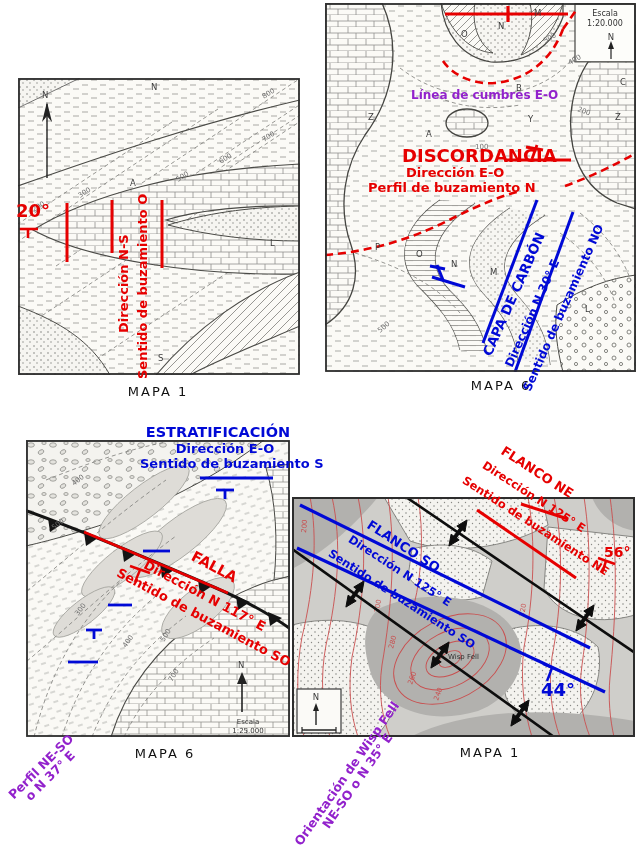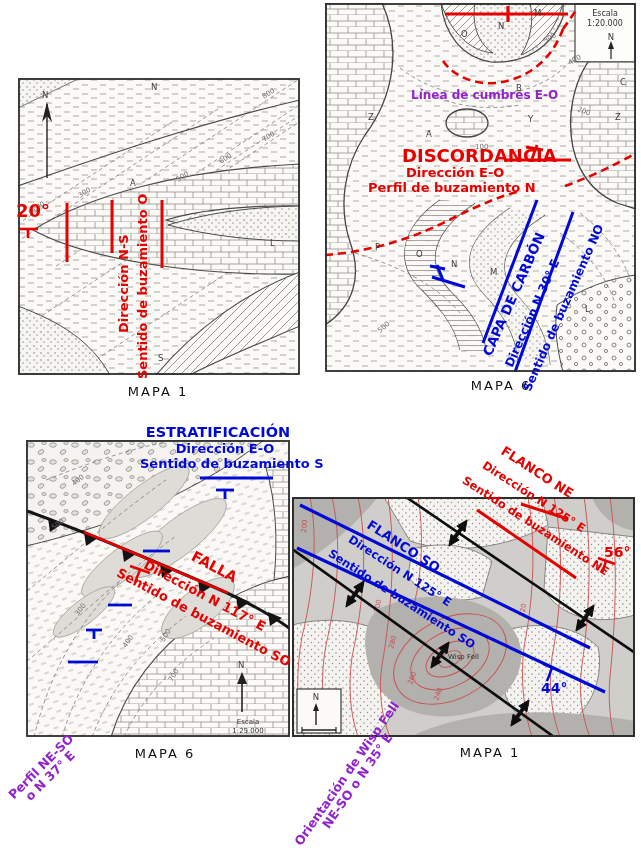--- a/index.html
+++ b/index.html
@@ -416,19 +416,19 @@
     <div>o N 37° E</div>
   </div>
 
   <div class="ann red rot" style="left:506px;top:444px;font-size:13px;transform:rotate(33deg)">FLANCO NE</div>
   <div class="ann red rot" style="left:487px;top:459px;font-size:11.5px;transform:rotate(33deg)">Dirección N 125° E</div>
   <div class="ann red rot" style="left:467px;top:474px;font-size:11.5px;transform:rotate(33deg)">Sentido de buzamiento NE</div>
   <div class="ann blue rot" style="left:372px;top:518px;font-size:13px;transform:rotate(33deg)">FLANCO SO</div>
   <div class="ann blue rot" style="left:353px;top:533px;font-size:11.5px;transform:rotate(33deg)">Dirección N 125° E</div>
   <div class="ann blue rot" style="left:333px;top:547px;font-size:11.5px;transform:rotate(33deg)">Sentido de buzamiento SO</div>
   <div class="ann red" style="left:604px;top:545px;font-size:14px">56°</div>
-  <div class="ann blue" style="left:541px;top:681px;font-size:14px">44°</div>
+  <div class="ann blue" style="left:541px;top:681px;font-size:18px">44°</div>
   <div class="ann purple" style="left:262px;top:764px;width:180px;text-align:center;font-size:12.5px;transform:rotate(-55deg)">
     <div>Orientación de Wisp Fell</div>
     <div>NE-SO o N 35° E</div>
   </div>
 
 </div>
 
 </body></html>

